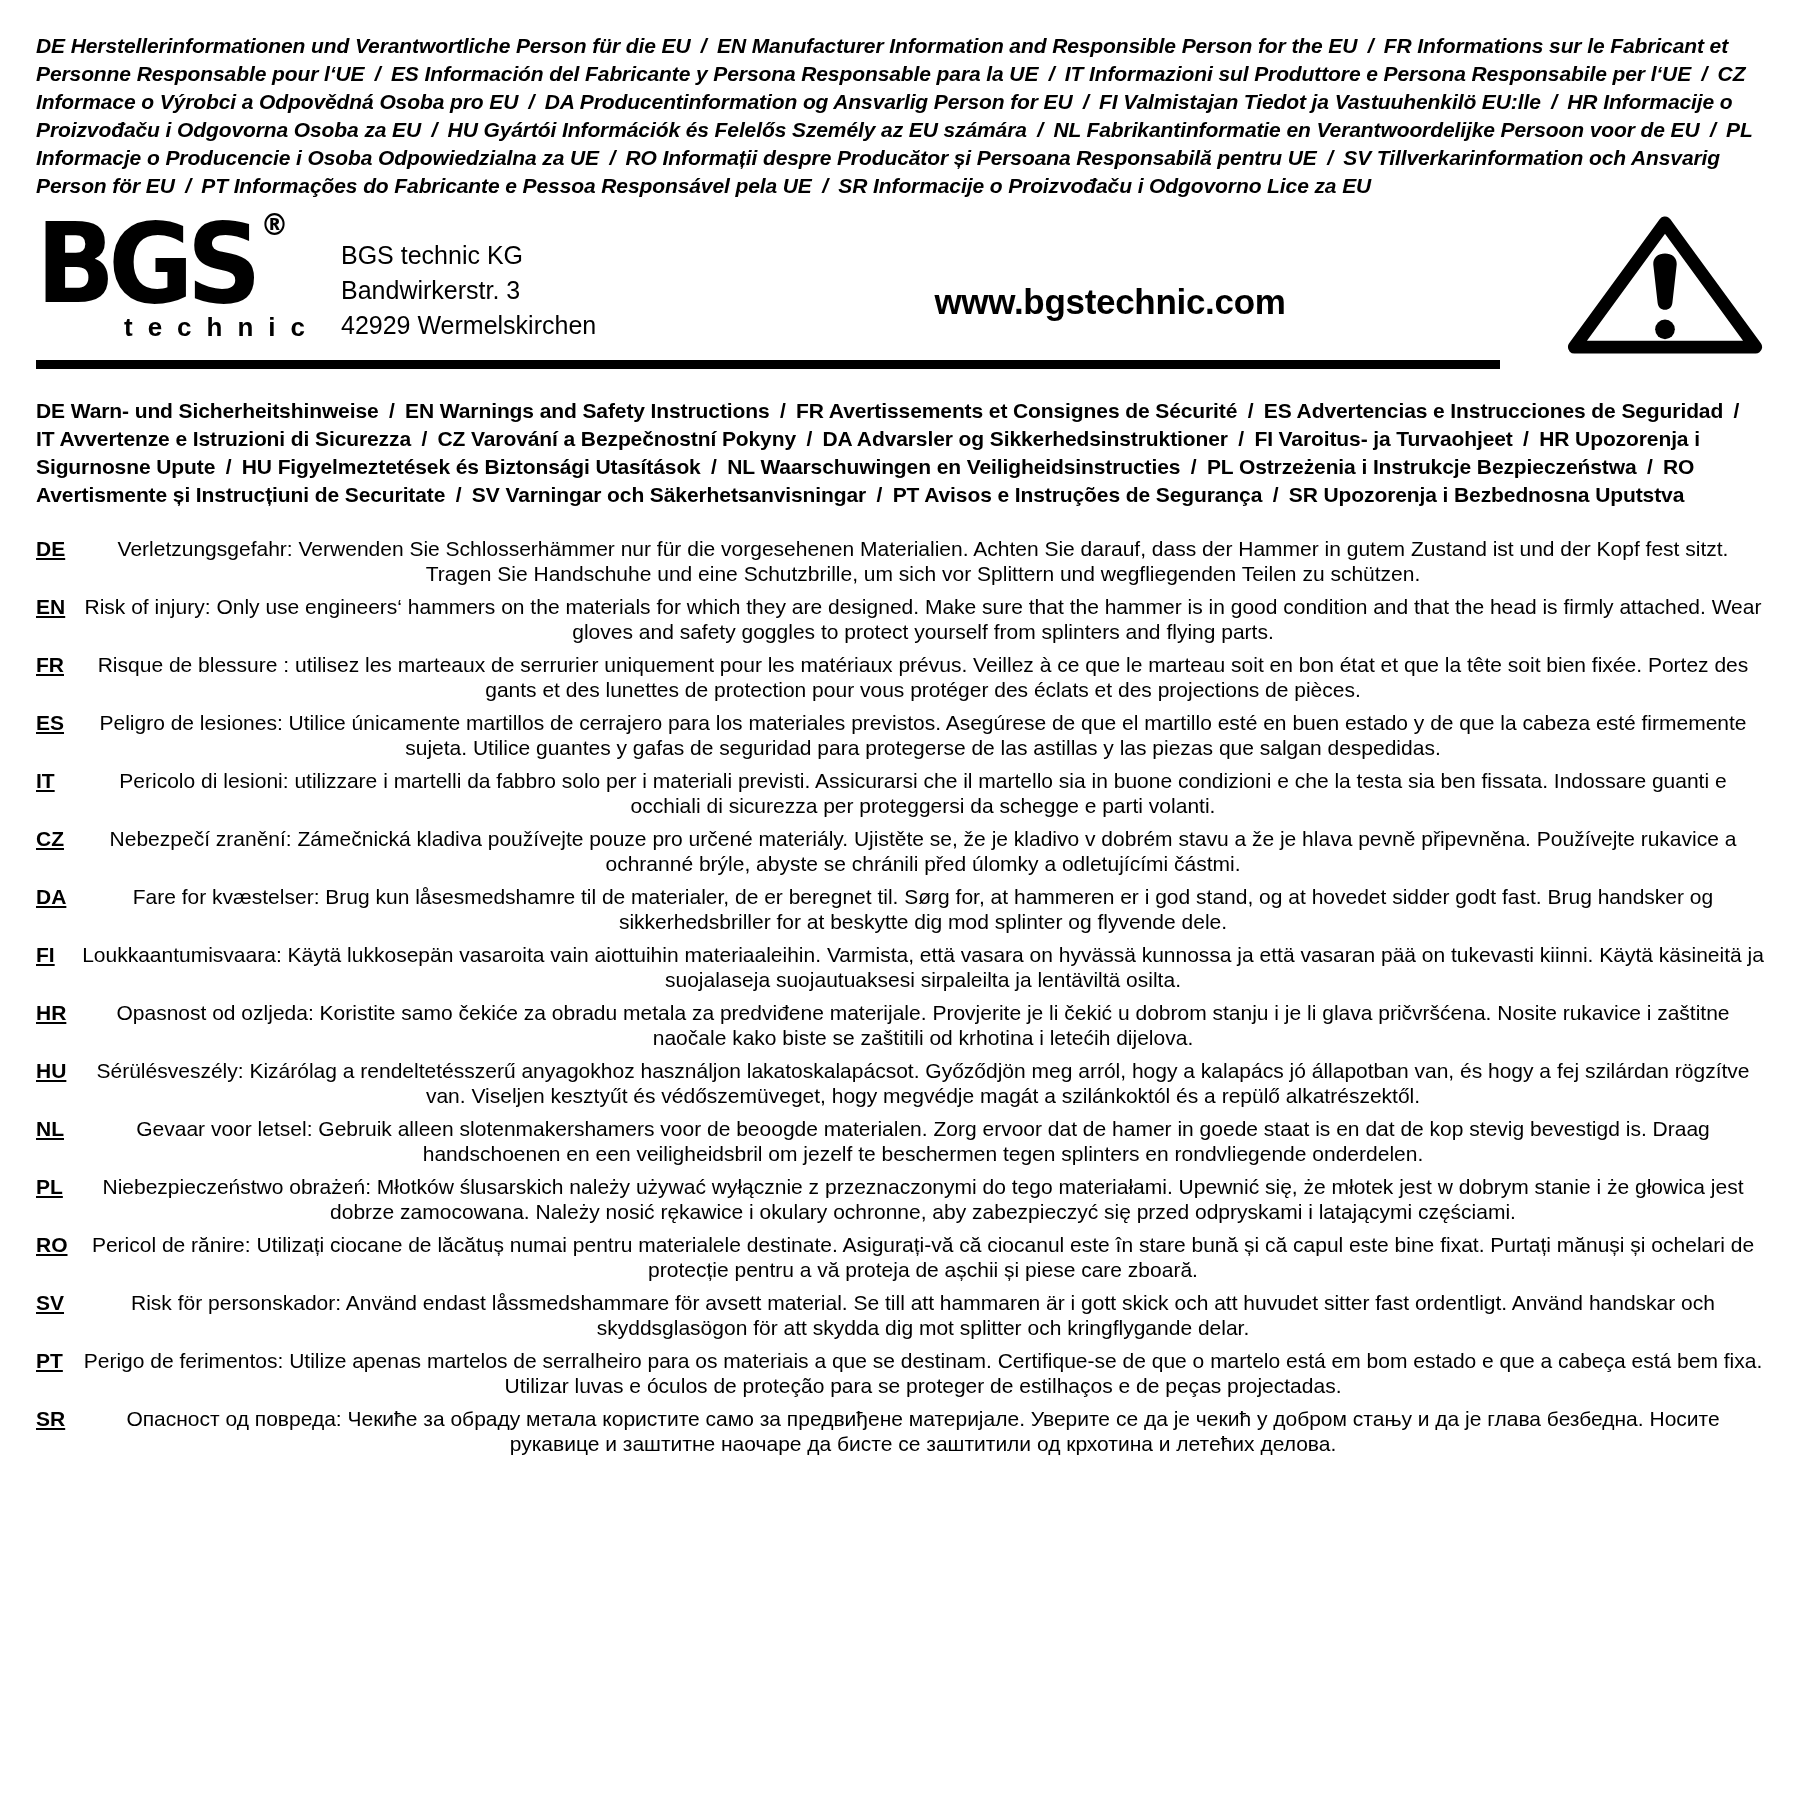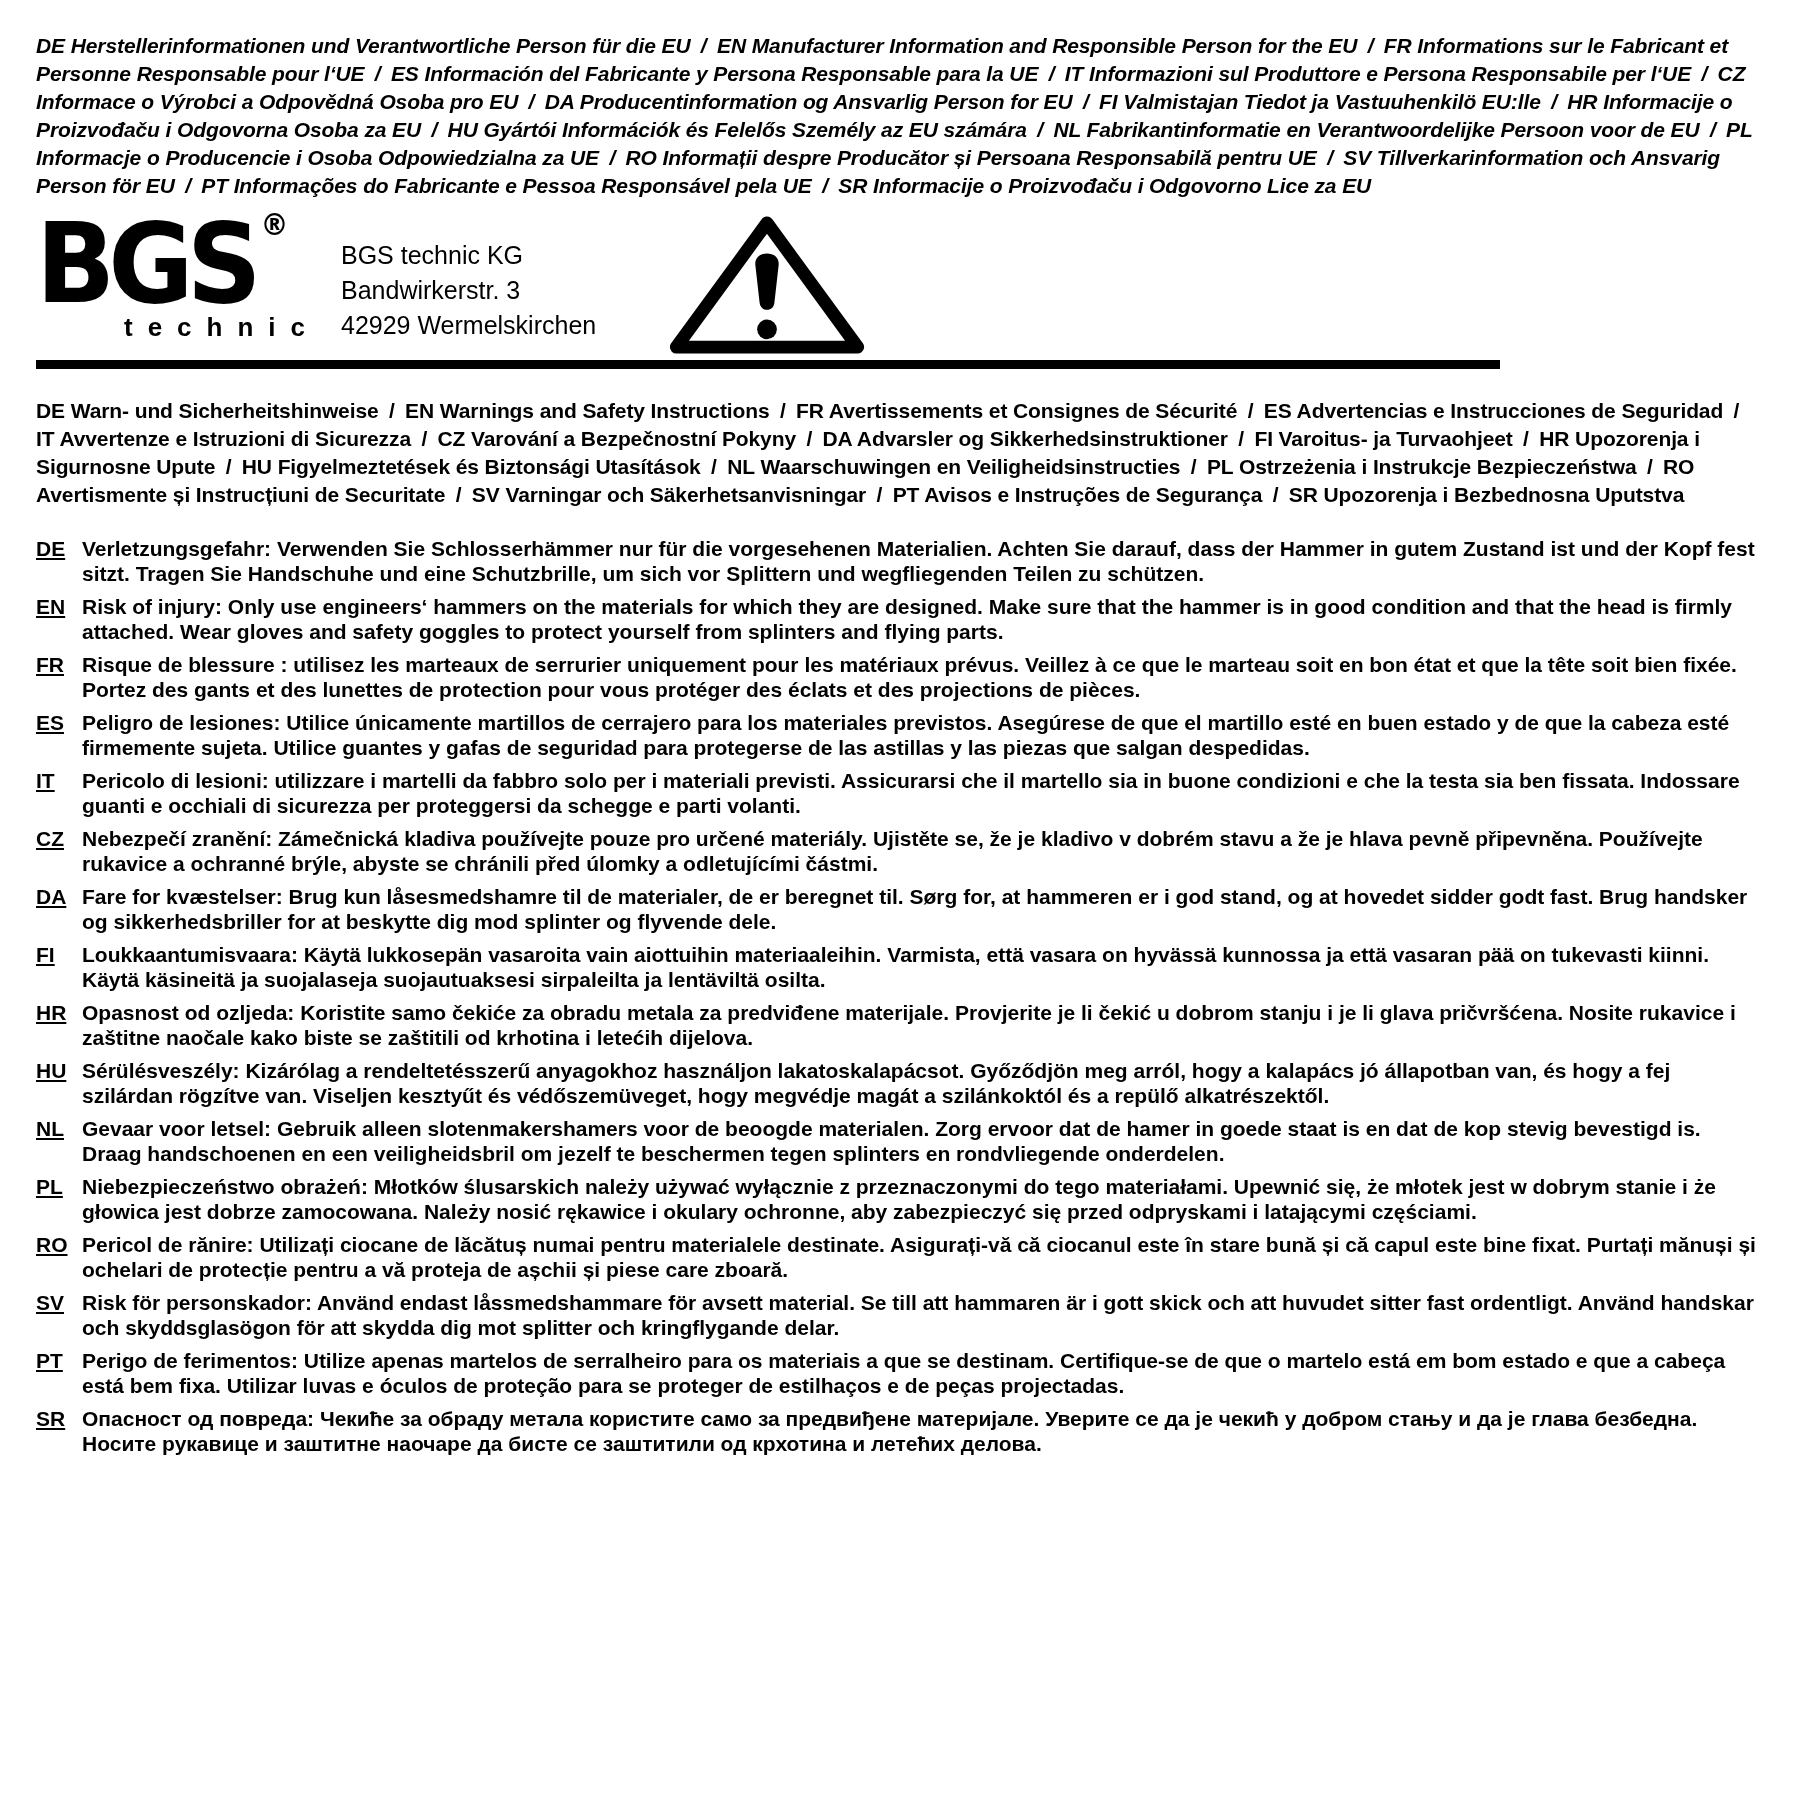--- a/index.html
+++ b/index.html
@@ -82,21 +82,21 @@
   
   .warnings { margin-top:0; }
   .warning-item {
     display:grid;
     grid-template-columns:46px 1fr;
     font-size:21px;
     line-height:24.5px;
     margin-bottom:9px;
   }
   .warning-item .code { font-weight:bold;text-decoration:underline; }
-  .warning-item .text { font-weight:bold; }
+  .warning-item .text { font-weight:normal;text-align:center; }
 </style>
 </head>
 <body>
 
 <div class="page">
 
   <p class="intro first">DE Herstellerinformationen und Verantwortliche Person für die EU / EN Manufacturer Information and Responsible Person for the EU / FR Informations sur le Fabricant et Personne Responsable pour l‘UE / ES Información del Fabricante y Persona Responsable para la UE / IT Informazioni sul Produttore e Persona Responsabile per l‘UE / CZ Informace o Výrobci a Odpovědná Osoba pro EU / DA Producentinformation og Ansvarlig Person for EU / FI Valmistajan Tiedot ja Vastuuhenkilö EU:lle / HR Informacije o Proizvođaču i Odgovorna Osoba za EU / HU Gyártói Információk és Felelős Személy az EU számára / NL Fabrikantinformatie en Verantwoordelijke Persoon voor de EU / PL Informacje o Producencie i Osoba Odpowiedzialna za UE / RO Informații despre Producător și Persoana Responsabilă pentru UE / SV Tillverkarinformation och Ansvarig Person för EU / PT Informações do Fabricante e Pessoa Responsável pela UE / SR Informacije o Proizvođaču i Odgovorno Lice za EU</p>
 
   <div class="brand-row">
 
@@ -105,20 +105,21 @@
       <div class="logo-sub">technic</div>
     </div>
 
     <div class="address">
       <div>BGS technic KG</div>
       <div>Bandwirkerstr. 3</div>
       <div>42929 Wermelskirchen</div>
     </div>
 
 
+    <div class="website">www.bgstechnic.com</div>
 
     <div class="triangle-wrap">
       <svg width="198" height="140" viewBox="0 0 200 142" aria-hidden="true">
         <polygon points="100,9 192,135 8,135" fill="#ffffff" stroke="#000000" stroke-width="13" stroke-linejoin="round"></polygon>
         <path d="M100 40 c-8 0 -12.5 5 -11.8 12 l4.3 38 c0.5 4.5 3.4 7.2 7.5 7.2 s7 -2.7 7.5 -7.2 l4.3 -38 c0.7 -7 -3.8 -12 -11.8 -12 z" fill="#000000"></path>
         <circle cx="100" cy="117" r="10" fill="#000000"></circle>
       </svg>
     </div>
 
   </div>

